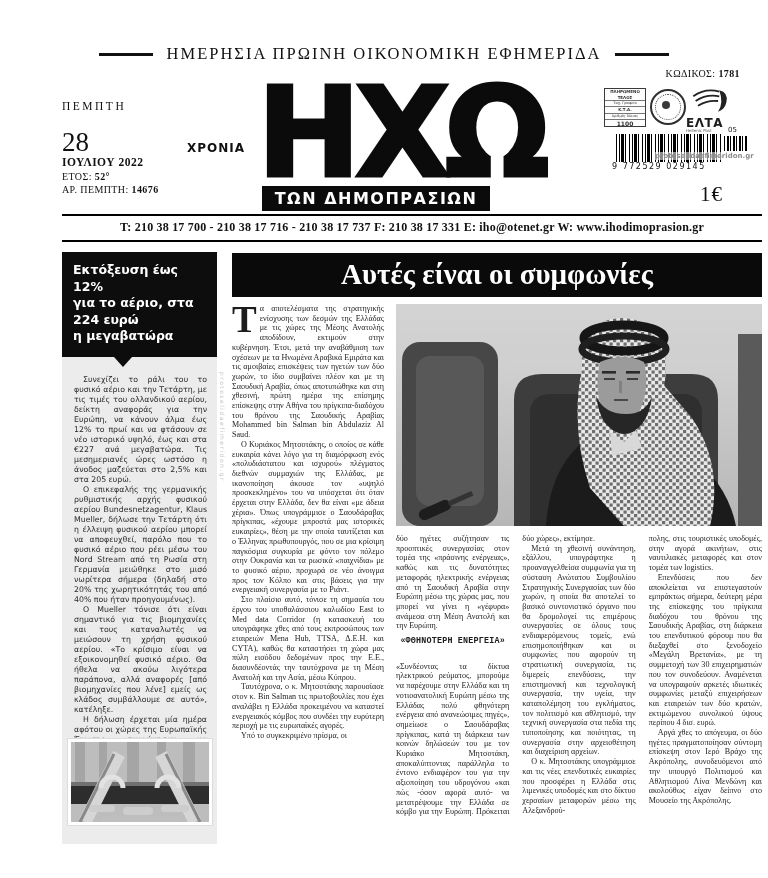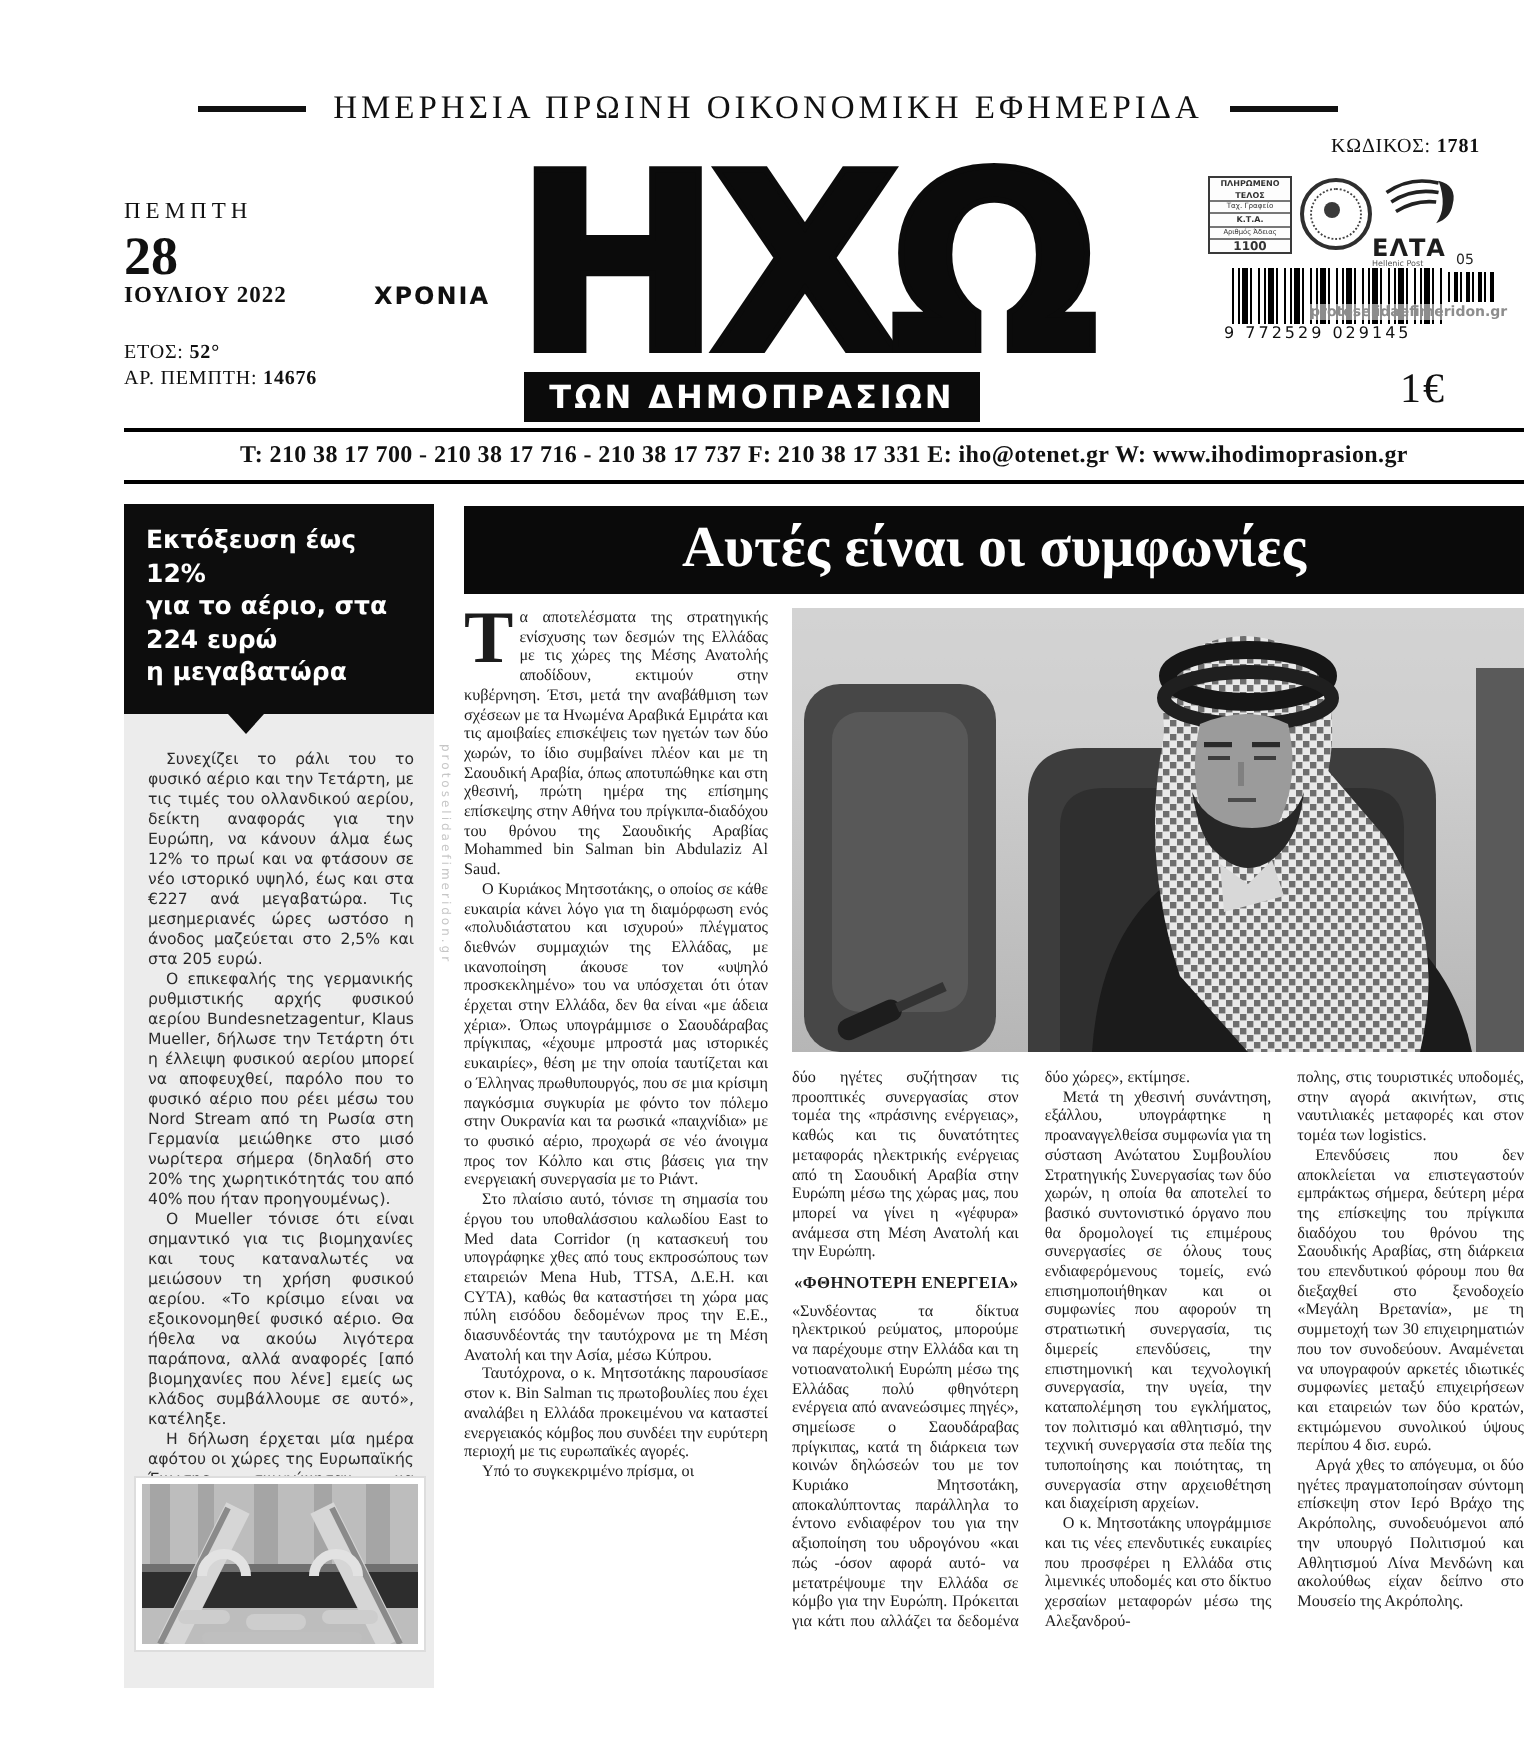--- a/index.html
+++ b/index.html
@@ -8,21 +8,21 @@
 
   
   .tagline-row{position:absolute;top:44px;left:0;right:0;display:flex;align-items:center;
                justify-content:center;gap:14px;}
   .tag-rule{display:inline-block;width:54px;height:3px;background:#111;}
   .tagline-text{font-weight:normal;font-size:16.5px;letter-spacing:2px;white-space:nowrap;}
 
   
   .date-block{position:absolute;left:62px;top:100px;}
   .day-name{font-size:11.5px;letter-spacing:2.5px;}
-  .day-num{font-size:27px;font-weight:bold;line-height:28px;margin-top:2px;}
+  .day-num{font-size:27px;font-weight:normal;line-height:28px;margin-top:16px;}
   .month-year{font-size:11.5px;font-weight:bold;letter-spacing:.5px;}
   .issue-block{position:absolute;left:62px;top:170px;font-size:10px;line-height:13px;letter-spacing:.4px;}
   .issue-block b{font-weight:bold;}
 
   
   .badge{position:absolute;left:186px;top:80px;width:60px;height:60px;border-radius:50%;
          background:#0c0c0c;color:#fff;display:flex;align-items:center;justify-content:center;
          font-family:"DejaVu Sans",sans-serif;font-weight:bold;font-size:31px;z-index:3;
          box-shadow:inset 0 0 0 2px #0c0c0c, inset 0 0 0 4px #ffffff;}
   .badge-word{position:absolute;left:182px;top:141px;width:68px;text-align:center;z-index:3;
@@ -97,21 +97,21 @@
   .col{font-size:8.1px;line-height:9.7px;text-align:justify;color:#1c1c1c;}
   .col p{margin:0;text-indent:9px;}
   .col p.noindent{text-indent:0;}
   .col-first{width:152px;flex:none;}
   .right-region{flex:1;display:flex;flex-direction:column;}
   .main-photo{height:222px;margin-bottom:8px;}
   .main-photo svg{display:block;width:100%;height:222px;}
   .cols{display:flex;gap:13px;height:282px;overflow:hidden;}
   .cols .col{flex:1;}
   .dropcap{float:left;font-size:37px;line-height:29px;font-weight:bold;padding:1px 3px 0 0;}
-  .subhead{margin:6px 0 4px;font-size:8.4px;font-weight:bold;letter-spacing:.2px;text-align:right;}
+  .subhead{margin:6px 0 15px;font-size:8.4px;font-weight:bold;letter-spacing:.2px;text-align:center;font-family:Liberation Mono, monospace;}
 </style>
 </head>
 <body>
 
 <div class="page">
 
   <div class="tagline-row">
     <span class="tag-rule"></span>
     <span class="tagline-text">ΗΜΕΡΗΣΙΑ ΠΡΩΙΝΗ ΟΙΚΟΝΟΜΙΚΗ ΕΦΗΜΕΡΙΔΑ</span>
     <span class="tag-rule"></span>

